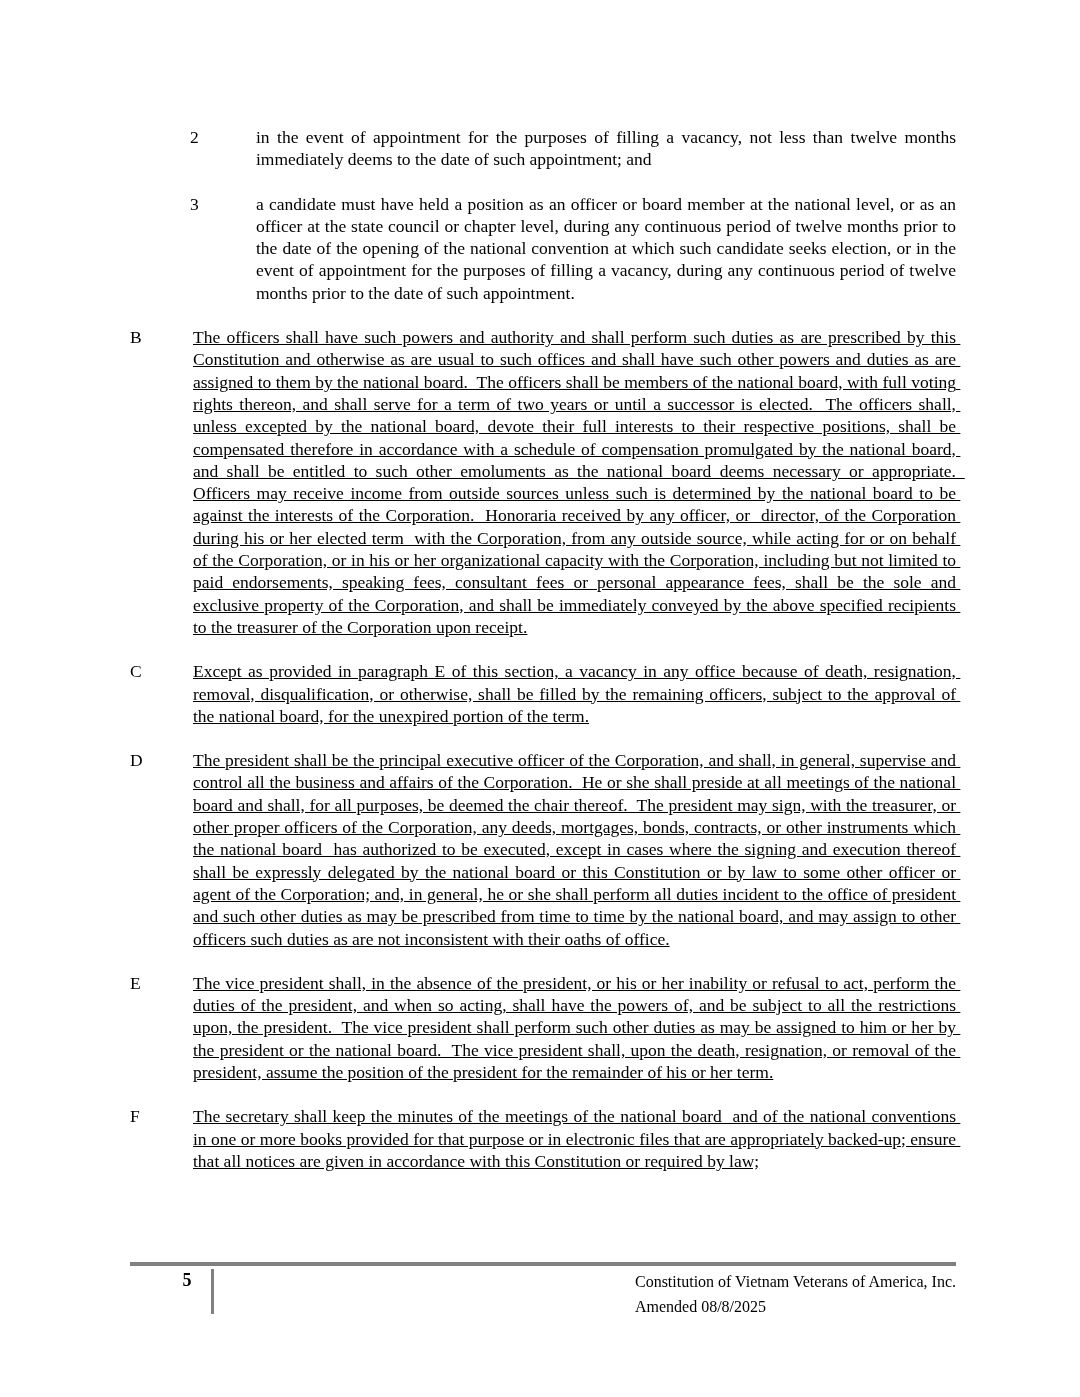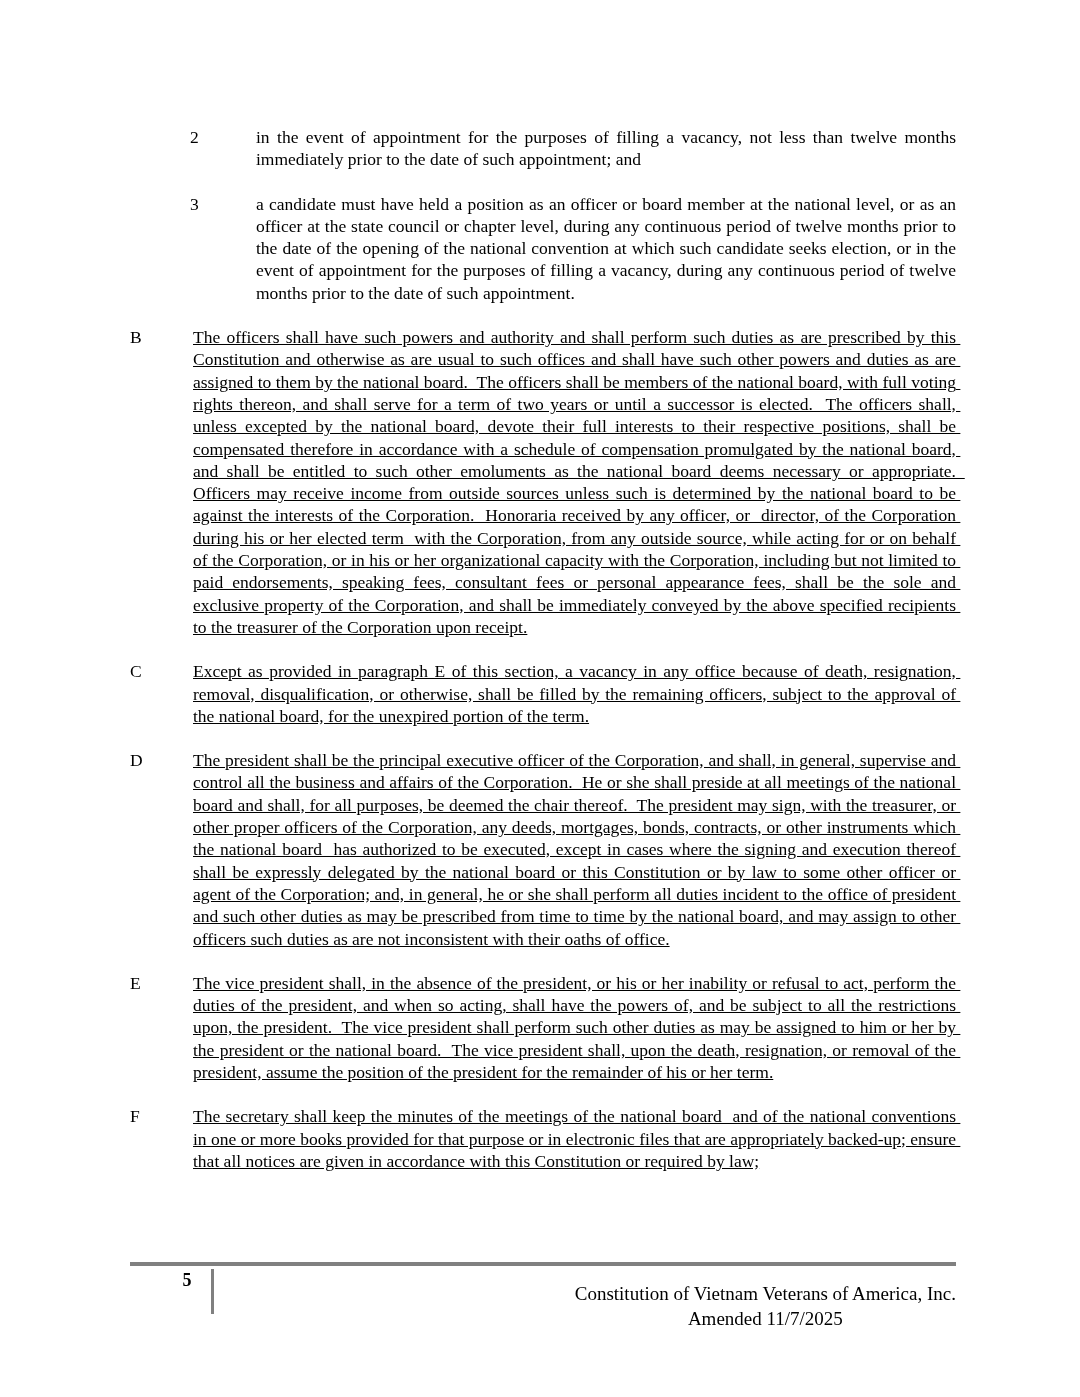--- a/index.html
+++ b/index.html
@@ -121,40 +121,40 @@
     left: 81px;
     top: 0px;
     width: 3px;
     height: 45px;
     background: #808080;
   }
 
   .footer-text {
     position: absolute;
     right: 0px;
-    top: 12px;
-    text-align: center;
-    font-size: 19px;
+    top: 0px;
+    text-align: left;
+    font-size: 16px;
     line-height: 25px;
   }
   .footer-text .fline {
     display: block;
     white-space: nowrap;
   }
 </style>
 </head>
 <body>
 
 <div class="page">
 
   <div class="body-area">
 
     <div class="para numbered">
       <span class="marker">2</span>
-      <span class="ptext">in the event of appointment for the purposes of filling a vacancy, not less than twelve months immediately prior to the date of such appointment; and</span>
+      <span class="ptext">in the event of appointment for the purposes of filling a vacancy, not less than twelve months immediately deems to the date of such appointment; and</span>
     </div>
 
     <div class="para numbered">
       <span class="marker">3</span>
       <span class="ptext">a candidate must have held a position as an officer or board member at the national level, or as an officer at the state council or chapter level, during any continuous period of twelve months prior to the date of the opening of the national convention at which such candidate seeks election, or in the event of appointment for the purposes of filling a vacancy, during any continuous period of twelve months prior to the date of such appointment.</span>
     </div>
 
     <div class="para lettered">
       <span class="marker">B</span>
       <span class="ptext">The officers shall have such powers and authority and shall perform such duties as are prescribed by this Constitution and otherwise as are usual to such offices and shall have such other powers and duties as are assigned to them by the national board.  The officers shall be members of the national board, with full voting rights thereon, and shall serve for a term of two years or until a successor is elected.  The officers shall, unless excepted by the national board, devote their full interests to their respective positions, shall be compensated therefore in accordance with a schedule of compensation promulgated by the national board, and shall be entitled to such other emoluments as the national board deems necessary or appropriate.  Officers may receive income from outside sources unless such is determined by the national board to be against the interests of the Corporation.  Honoraria received by any officer, or  director, of the Corporation during his or her elected term  with the Corporation, from any outside source, while acting for or on behalf of the Corporation, or in his or her organizational capacity with the Corporation, including but not limited to paid endorsements, speaking fees, consultant fees or personal appearance fees, shall be the sole and exclusive property of the Corporation, and shall be immediately conveyed by the above specified recipients to the treasurer of the Corporation upon receipt.</span>
@@ -182,18 +182,18 @@
 
   </div>
 
   <div class="footer">
     <div class="footer-rule"></div>
     <div class="footer-inner">
       <div class="footer-pageno">5</div>
       <div class="footer-divider"></div>
       <div class="footer-text">
         <span class="fline">Constitution of Vietnam Veterans of America, Inc.</span>
-        <span class="fline">Amended 11/7/2025</span>
+        <span class="fline">Amended 08/8/2025</span>
       </div>
     </div>
   </div>
 
 </div>
 
 </body></html>

